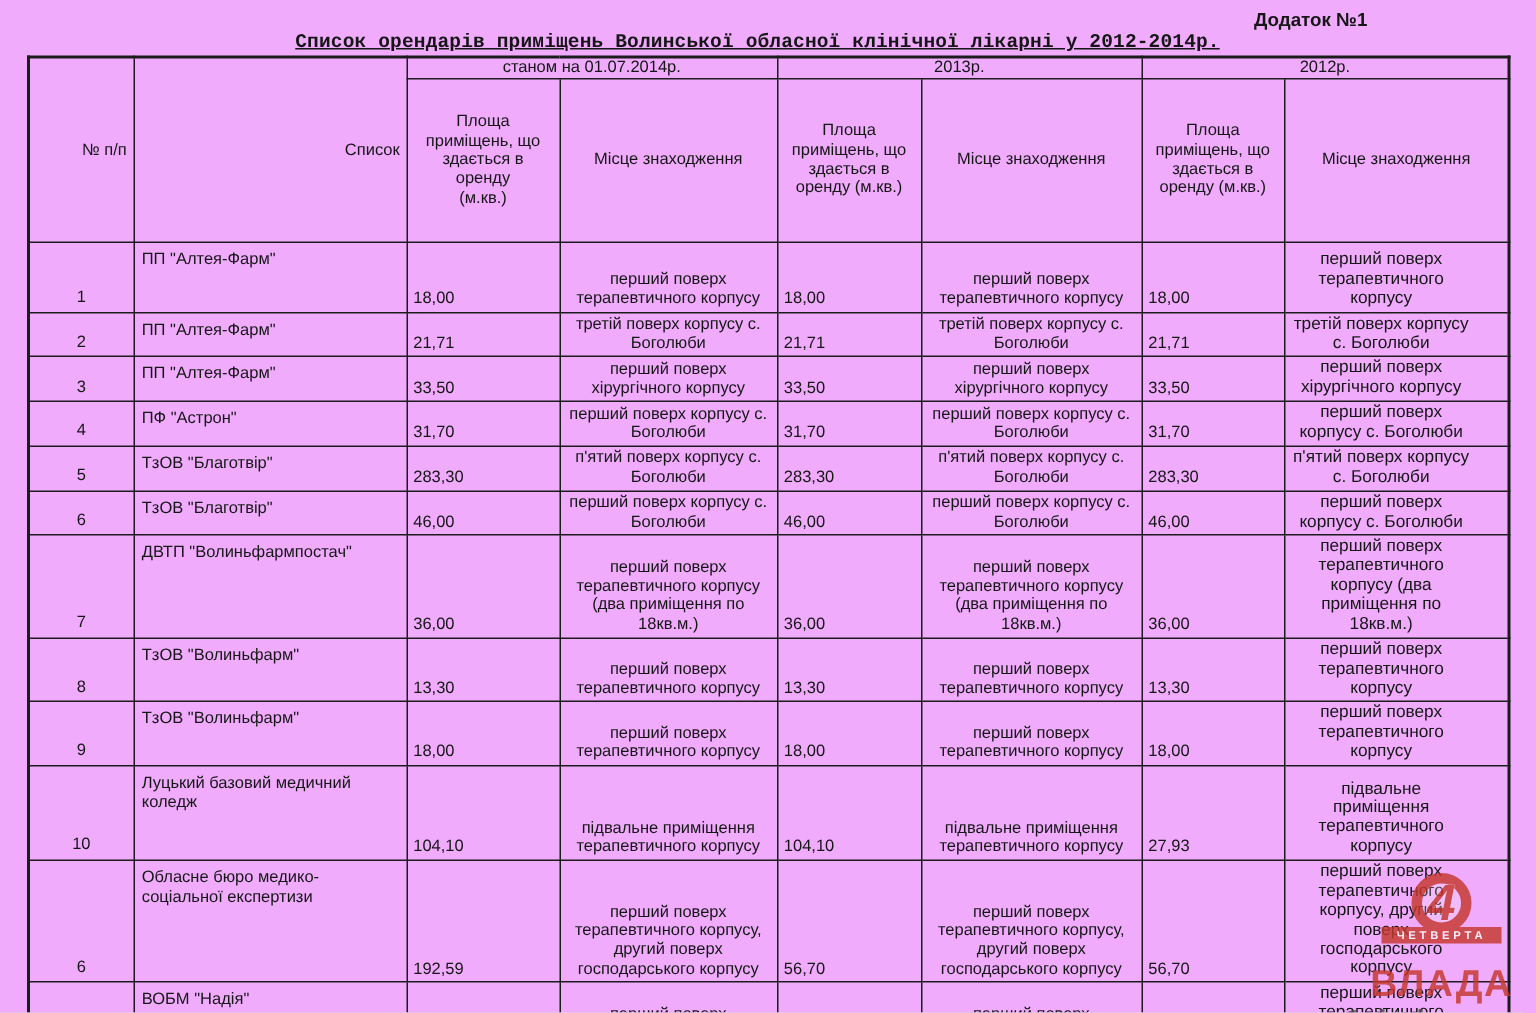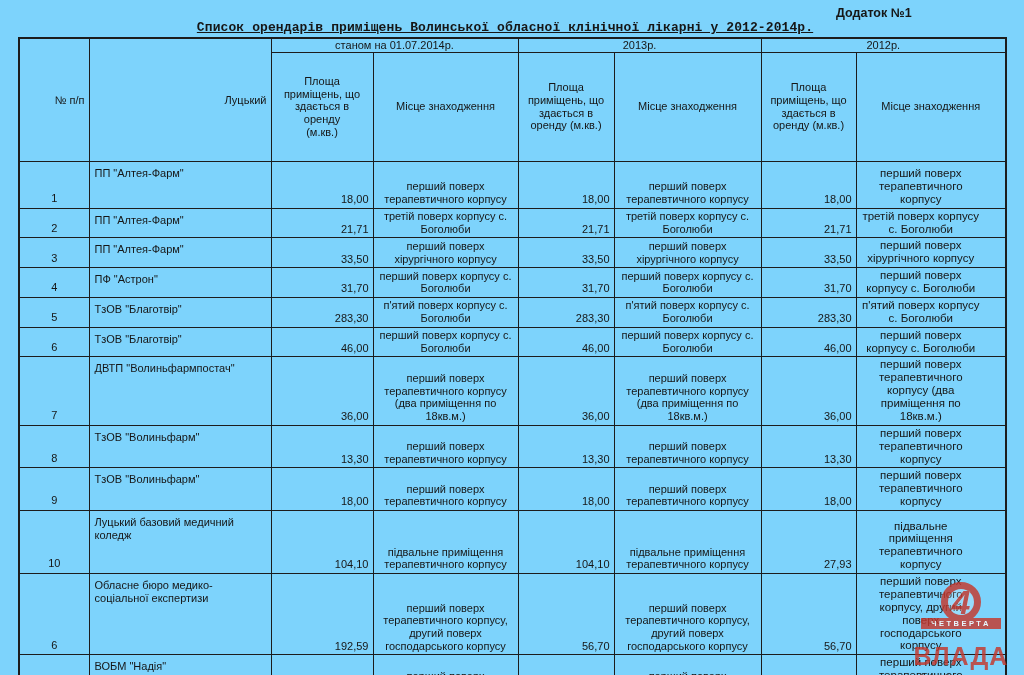--- a/index.html
+++ b/index.html
@@ -1,20 +1,20 @@
 <!DOCTYPE html>
 <html style="--ink: #161616; --red: #c5372c; --gray: #4f4f4f;"><head>
 <meta charset="utf-8">
 <style>
   * { box-sizing: border-box; }
   html, body { margin: 0; padding: 0; background: #d8d8d8; }
   .page {
     position: relative;
     width: 1024px; height: 675px;
-    background: #7dd3fc;
+    background: #f0abfc;
     font-family: "Liberation Sans", sans-serif;
     color: var(--ink, #161616);
     overflow: hidden;
   }
   .annex {
     position: absolute; top: 6px; left: 836px;
     font-size: 12.5px; font-weight: bold;
   }
   .title {
     position: absolute; top: 20px; left: 0; width: 1010px;
@@ -45,21 +45,21 @@
   .tenants th.corner {
     text-align: right; vertical-align: middle;
   }
   .tenants th.sub {
     height: 109px;
     text-align: center; vertical-align: middle;
     white-space: pre-line;
   }
   td.n  { text-align: center; vertical-align: bottom; padding-bottom: 3px; }
   td.t  { text-align: left;   vertical-align: top; padding-top: 5px; padding-left: 5px; }
-  td.a  { text-align: right; vertical-align: bottom; padding-bottom: 2px; }
+  td.a  { text-align: left; vertical-align: bottom; padding-bottom: 2px; }
   td.l  { text-align: center;   vertical-align: bottom; padding-bottom: 2px; }
   td.l8 { font-size: 11.5px; line-height: 1.12; padding-right: 24px; }
   
   .wm {
     position: absolute; top: 582px; right: 2px; width: 122px;
     text-align: center; opacity: 0.82;
   }
   .wm-circle {
     width: 40px; height: 40px;
     border: 7px solid var(--red, #c5372c);
@@ -106,21 +106,21 @@
       <col style="width:102px">
         <col style="width:145px">
       <col style="width:96px">
         <col style="width:147px">
       <col style="width:95px">
         <col style="width:150px">
     </colgroup>
     <tbody>
       <tr>
         <th class="corner" rowspan="2">№ п/п</th>
-        <th class="corner" rowspan="2">Луцький</th>
+        <th class="corner" rowspan="2">Список</th>
         <th class="year" colspan="2">станом на 01.07.2014р.</th>
         <th class="year" colspan="2">2013р.</th>
         <th class="year" colspan="2">2012р.</th>
       </tr>
       <tr>
         <th class="sub">Площа
 приміщень, що
 здається в оренду
 (м.кв.)</th>
         <th class="sub">Місце знаходження</th>

